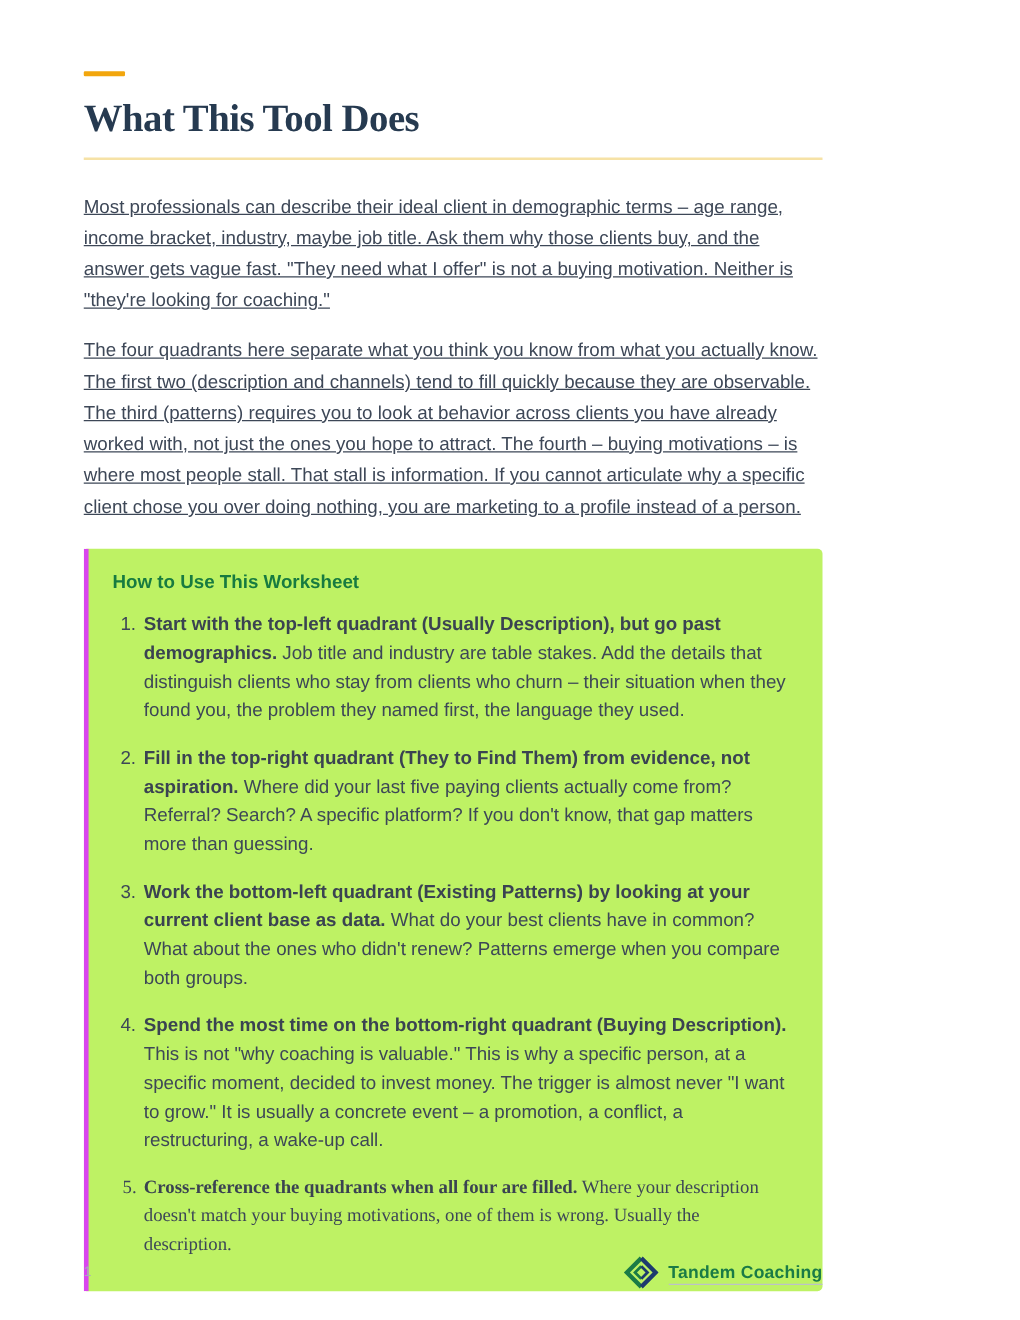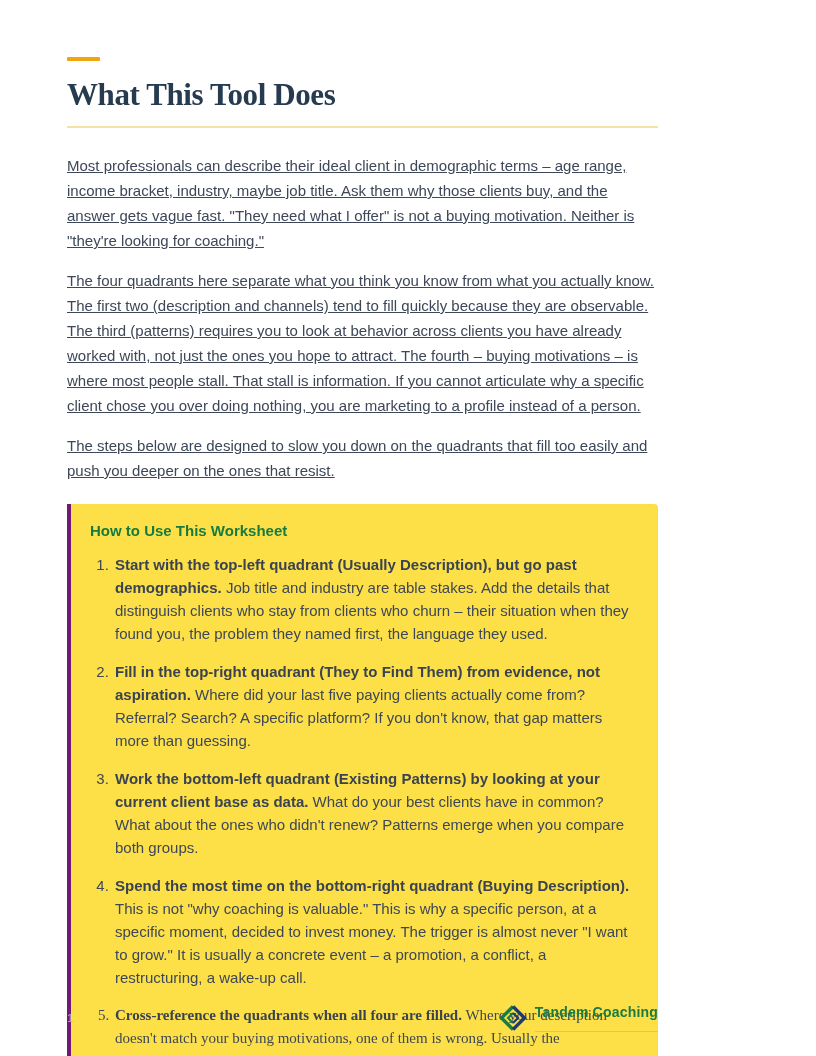--- a/index.html
+++ b/index.html
@@ -14,41 +14,41 @@
     font-family:"Liberation Serif","DejaVu Serif",serif;
     font-weight:700;font-size:31px;line-height:36px;color:#263A50;
     margin:16px 0 0 0;letter-spacing:-0.4px;
   }
   .title-rule{height:2px;background:#F6E2A6;margin-top:13px;}
   .body-copy p{
     font-size:15px;line-height:25px;color:#3d4757;margin:0 0 15px 0;text-decoration:underline;
   }
   .body-copy p:first-child{margin-top:25px;}
   .callout{
-    margin-top:21px;background:#fde047;border-left:4px solid #701a75;
+    margin-top:21px;background:#bef264;border-left:4px solid #d946ef;
     border-radius:0 4px 4px 0;padding:18px 26px 25px 19px;box-sizing:border-box;
   }
   .callout-heading{
     font-size:15px;font-weight:700;color:#177B40;margin:0;
   }
   .callout ol{
     margin:14px 0 0 0;padding-left:23px;
   }
   .callout li{
     font-size:15px;line-height:23px;color:#3d4757;margin-bottom:15px;
     padding-left:2px;
   }
   .callout li:last-child{margin-bottom:0;font-family:Liberation Serif, serif;}
   .callout li .lead{font-weight:700;color:#3a4351;}
   .footer{
     position:absolute;left:67px;right:67px;bottom:24px;
     display:flex;justify-content:space-between;align-items:center;
   }
   .page-number{font-size:11px;color:#A9AFB8;}
-  .logo{display:flex;gap:8px;}
+  .logo{display:flex;align-items:center;gap:8px;}
   .logo-mark{width:28px;height:28px;display:block;}
   .logo-text{
     font-size:14px;font-weight:700;color:#1A7B46;letter-spacing:0.2px;
     border-bottom:1.5px solid #BCC1C8;padding-bottom:2px;
   }
 </style>
 </head>
 <body>
 
 <div class="page">
@@ -56,21 +56,20 @@
 
     <div class="accent-bar"></div>
 
     <h1 class="page-title">What This Tool Does</h1>
 
     <div class="title-rule"></div>
 
     <div class="body-copy">
       <p>Most professionals can describe their ideal client in demographic terms – age range, income bracket, industry, maybe job title. Ask them why those clients buy, and the answer gets vague fast. "They need what I offer" is not a buying motivation. Neither is "they're looking for coaching."</p>
       <p>The four quadrants here separate what you think you know from what you actually know. The first two (description and channels) tend to fill quickly because they are observable. The third (patterns) requires you to look at behavior across clients you have already worked with, not just the ones you hope to attract. The fourth – buying motivations – is where most people stall. That stall is information. If you cannot articulate why a specific client chose you over doing nothing, you are marketing to a profile instead of a person.</p>
-      <p>The steps below are designed to slow you down on the quadrants that fill too easily and push you deeper on the ones that resist.</p>
     </div>
 
     <div class="callout">
       <p class="callout-heading">How to Use This Worksheet</p>
       <ol>
         <li><span class="lead">Start with the top-left quadrant (Usually Description), but go past demographics.</span> <span>Job title and industry are table stakes. Add the details that distinguish clients who stay from clients who churn – their situation when they found you, the problem they named first, the language they used.</span></li>
         <li><span class="lead">Fill in the top-right quadrant (They to Find Them) from evidence, not aspiration.</span> <span>Where did your last five paying clients actually come from? Referral? Search? A specific platform? If you don't know, that gap matters more than guessing.</span></li>
         <li><span class="lead">Work the bottom-left quadrant (Existing Patterns) by looking at your current client base as data.</span> <span>What do your best clients have in common? What about the ones who didn't renew? Patterns emerge when you compare both groups.</span></li>
         <li><span class="lead">Spend the most time on the bottom-right quadrant (Buying Description).</span> <span>This is not "why coaching is valuable." This is why a specific person, at a specific moment, decided to invest money. The trigger is almost never "I want to grow." It is usually a concrete event – a promotion, a conflict, a restructuring, a wake-up call.</span></li>
         <li><span class="lead">Cross-reference the quadrants when all four are filled.</span> <span>Where your description doesn't match your buying motivations, one of them is wrong. Usually the description.</span></li>

